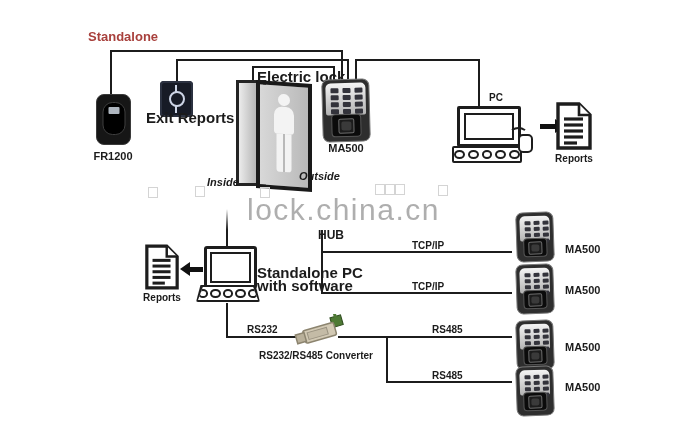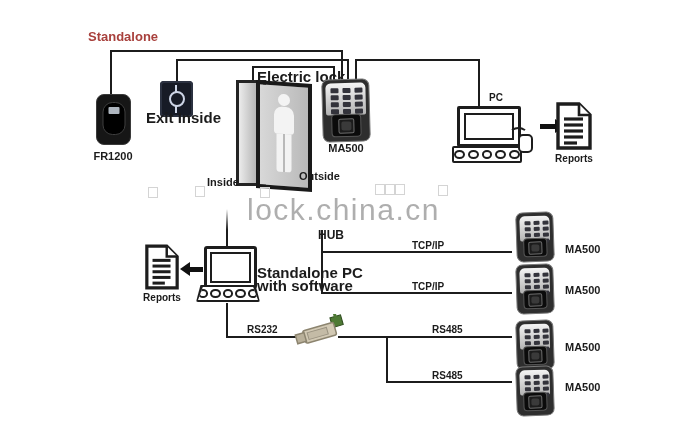--- a/index.html
+++ b/index.html
@@ -10,21 +10,21 @@
   }
   
   .hl { position:absolute; height:2px; background:#1c1c1c; }
   .vl { position:absolute; width:2px; background:#1c1c1c; }
   .vl-fade { background:linear-gradient(#ffffff, #1c1c1c 55%); }
   
   .lbl { position:absolute; color:#1b1b1b; font-weight:bold; font-size:10px; white-space:nowrap; }
   .lbl-md { font-size:15px; }
   .lbl-center { text-align:center; }
   .red { color:#a8403c; font-size:13px; }
-  .ital { font-size:11px; }
+  .ital { font-style:italic; font-size:11px; }
   .devlbl { font-weight:600; font-size:11px; }
   
   .wm {
     position:absolute; left:247px; top:193px; font-size:30px; letter-spacing:1.5px;
     color:#9b9b9b; opacity:.8; font-weight:400;
   }
   .ghost { position:absolute; width:8px; height:9px; border:1px solid #d4d4d4; background:rgba(255,255,255,.6); }
   .haze { position:absolute; left:494px; top:184px; width:82px; height:34px;
     background:radial-gradient(ellipse at center, rgba(255,255,255,.96) 40%, rgba(255,255,255,0) 75%); }
   
@@ -134,21 +134,21 @@
   <div class="fr">
     <div class="fr-win"></div>
     <div class="fr-slot"></div>
   </div>
   <div class="lbl devlbl lbl-center" style="left:90px; top:150px; width:46px;">FR1200</div>
 
   <div class="exitbtn">
     <div class="exit-line"></div>
     <div class="exit-circle"></div>
   </div>
-  <div class="lbl lbl-md" style="left:146px; top:109px;">Exit Inside</div>
+  <div class="lbl lbl-md" style="left:146px; top:109px;">Exit Reports</div>
 
   <div class="door-back"></div>
   <div class="door-panel">
     <div class="p-head"></div>
     <div class="p-body"></div>
     <div class="p-legs"></div>
   </div>
   <div class="lbl ital" style="left:207px; top:176px;">Inside</div>
   <div class="lbl ital" style="left:299px; top:170px;">Outside</div>
 
@@ -255,20 +255,21 @@
 
   <svg class="doc" style="left:292px; top:314px;" width="58" height="38" viewBox="0 0 58 38">
     <g transform="rotate(-16 29 20)">
       <rect x="42" y="7" width="11" height="10" fill="#4e7a35" stroke="#2c4a1d" stroke-width="1"></rect>
       <rect x="46" y="2" width="3" height="6" fill="#4e7a35"></rect>
       <rect x="12" y="12" width="32" height="13" rx="2" fill="#d2c9b4" stroke="#8c846f" stroke-width="1.5"></rect>
       <rect x="4" y="14" width="9" height="9" fill="#b9b09a" stroke="#8c846f" stroke-width="1.5"></rect>
       <rect x="16" y="15" width="20" height="7" fill="#c4bba6" stroke="#9a9280" stroke-width="1"></rect>
     </g>
   </svg>
+  <div class="lbl" style="left:259px; top:350px;">RS232/RS485 Converter</div>
 
   <div class="ma500 ma-sm" style="left:516px; top:212px; width:36px; height:48px;">
     <div class="ma-top">
         <div class="ma-keys"></div>
       </div>
     <div class="ma-fp">
         <div class="ma-sensor">
           <div class="ma-sensor-in"></div>
         </div>
       </div>

